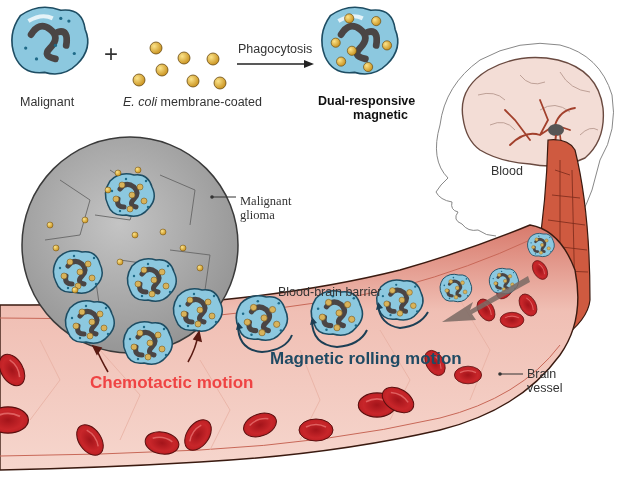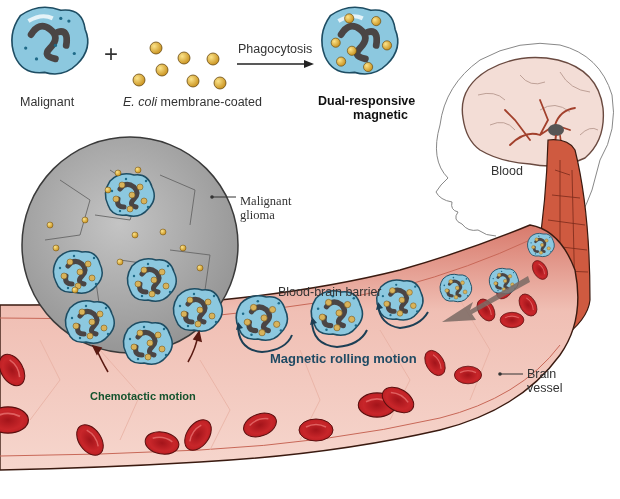--- a/index.html
+++ b/index.html
@@ -1,22 +1,22 @@
 <!DOCTYPE html>
 <html><head>
 <meta charset="utf-8">
 <style>
   html, body { margin:0; padding:0; background:#ffffff; }
   body { width:620px; height:499px; overflow:hidden; position:relative; font-family:"Liberation Sans", sans-serif; }
   #stage { position:absolute; left:0; top:0; width:620px; height:499px; }
   .lbl { position:absolute; font-family:"Liberation Sans", sans-serif; color:#333; font-size:12.5px; line-height:14px; white-space:nowrap; }
   .center { text-align:right; }
   .bold { font-weight:bold; color:#111; }
-  .blue { color:#1f4a63; font-weight:bold; font-size:13px; }
-  .maroon { color:#14532d; font-weight:bold; font-size:11px;margin-top:13px; }
+  .blue { color:#1f4a63; font-weight:bold; font-size:17px; }
+  .maroon { color:#ef4444; font-weight:bold; font-size:17px; }
   .it { font-style:italic; }
 </style>
 </head>
 <body>
 
 <div id="stage">
 <svg width="620" height="499" viewBox="0 0 620 499" xmlns="http://www.w3.org/2000/svg">
   <defs>
     <linearGradient id="vesselGrad" x1="0" y1="0" x2="0" y2="1">
       <stop offset="0" stop-color="#d87a6c"></stop>

